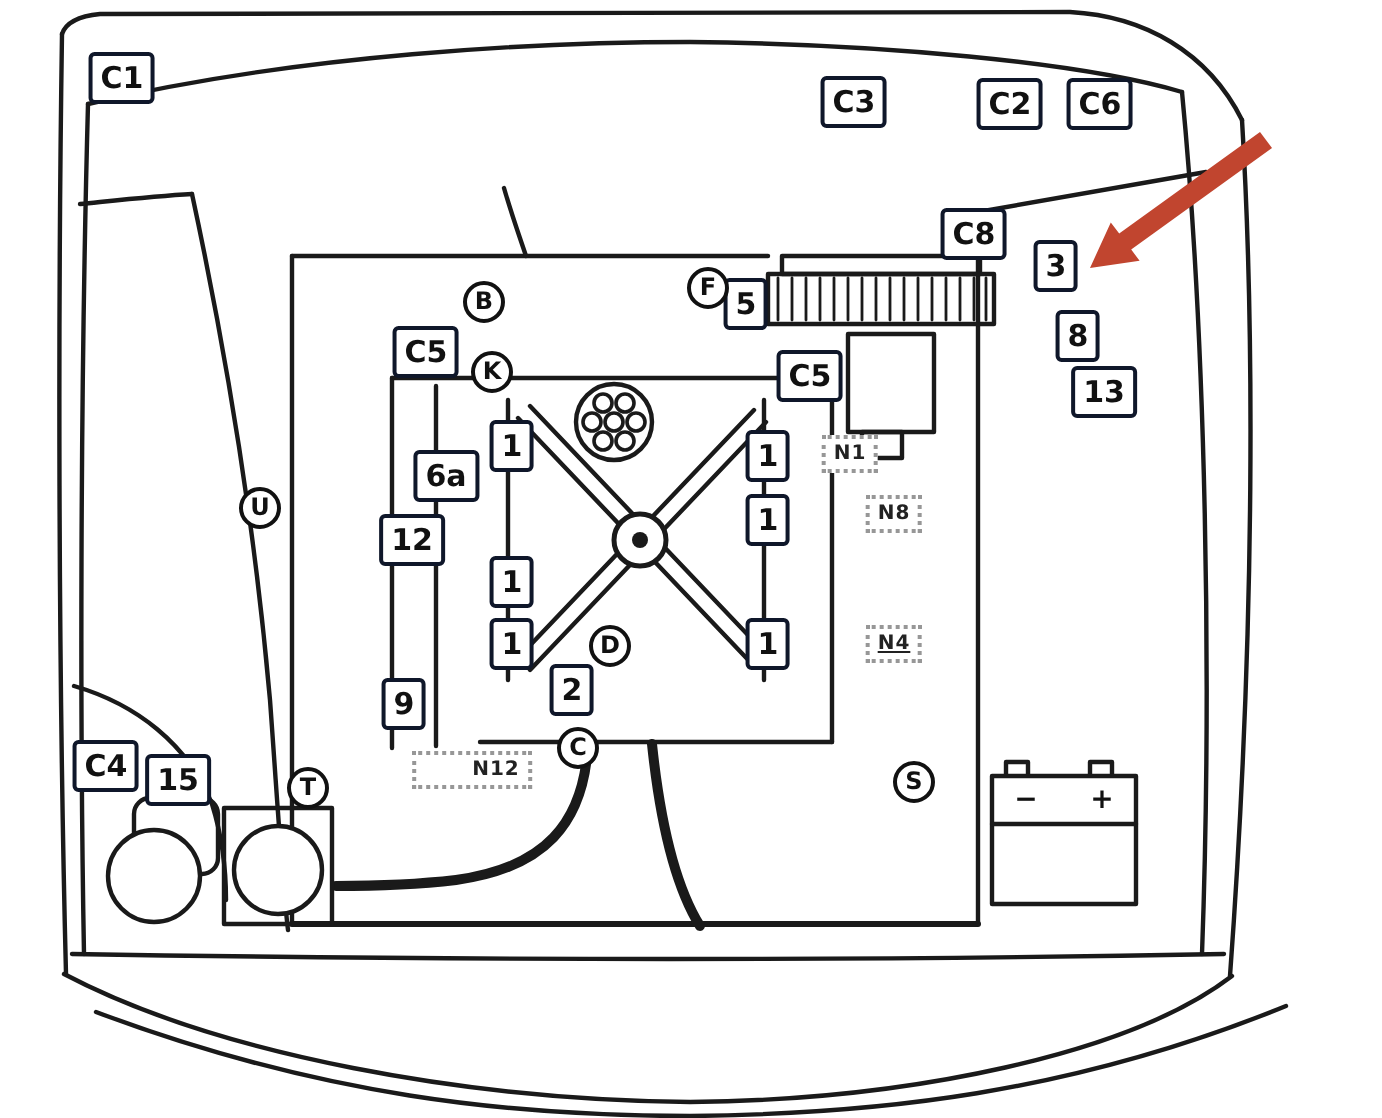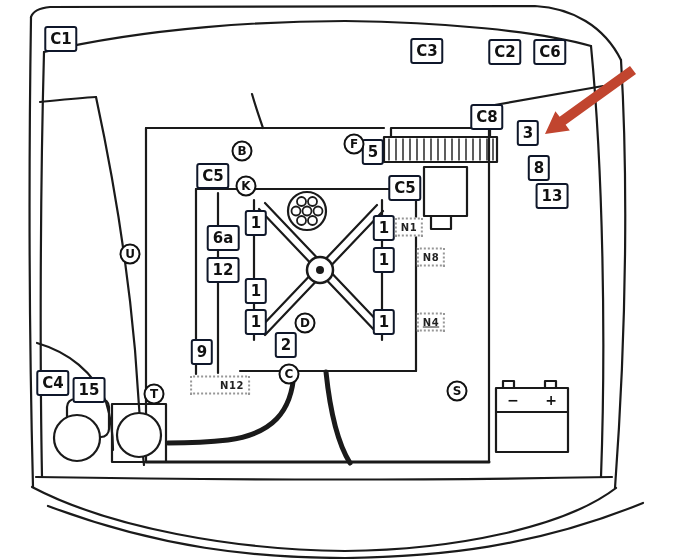--- a/index.html
+++ b/index.html
@@ -40,20 +40,21 @@
     line-height: 17px;
     font-size: 12px;
     padding: 0;
   }
   .dashed-label {
     border: 2px dotted #979797;
     font-size: 10px;
     padding: 2px 4px;
     letter-spacing: 0.5px;
     color: #222;
+    margin-left: 16px;
   }
   .battery-sign {
     position: absolute;
     transform: translate(-50%, -50%);
     font-weight: bold;
     font-size: 14px;
     line-height: 1;
     color: #111;
     z-index: 3;
     background: transparent;
@@ -165,21 +166,21 @@
       <div class="label box-label" style="left: 550px; top: 52px;">C6</div>
       <div class="label box-label" style="left: 487px; top: 117px;">C8</div>
       <div class="label box-label" style="left: 528px; top: 133px;">3</div>
       <div class="label box-label" style="left: 539px; top: 168px;">8</div>
       <div class="label box-label" style="left: 552px; top: 168px; margin-top: 28px;">13</div>
       <div class="label box-label" style="left: 213px; top: 176px;">C5</div>
       <div class="label box-label" style="left: 373px; top: 152px;">5</div>
       <div class="label box-label" style="left: 405px; top: 188px;">C5</div>
       <div class="label box-label" style="left: 223px; top: 238px;">6a</div>
       <div class="label box-label" style="left: 256px; top: 223px;">1</div>
-      <div class="label box-label" style="left: 223px; top: 270px;">12</div>
+      <div class="label box-label" style="left: 206px; top: 270px;">12</div>
       <div class="label box-label" style="left: 256px; top: 291px;">1</div>
       <div class="label box-label" style="left: 256px; top: 322px;">1</div>
       <div class="label box-label" style="left: 384px; top: 228px;">1</div>
       <div class="label box-label" style="left: 384px; top: 260px;">1</div>
       <div class="label box-label" style="left: 384px; top: 322px;">1</div>
       <div class="label box-label" style="left: 202px; top: 352px;">9</div>
       <div class="label box-label" style="left: 286px; top: 345px;">2</div>
       <div class="label box-label" style="left: 89px; top: 390px;">15</div>
       <div class="label box-label" style="left: 53px; top: 383px;">C4</div>
       <div class="label circle-label" style="left: 242px; top: 151px;">B</div>

